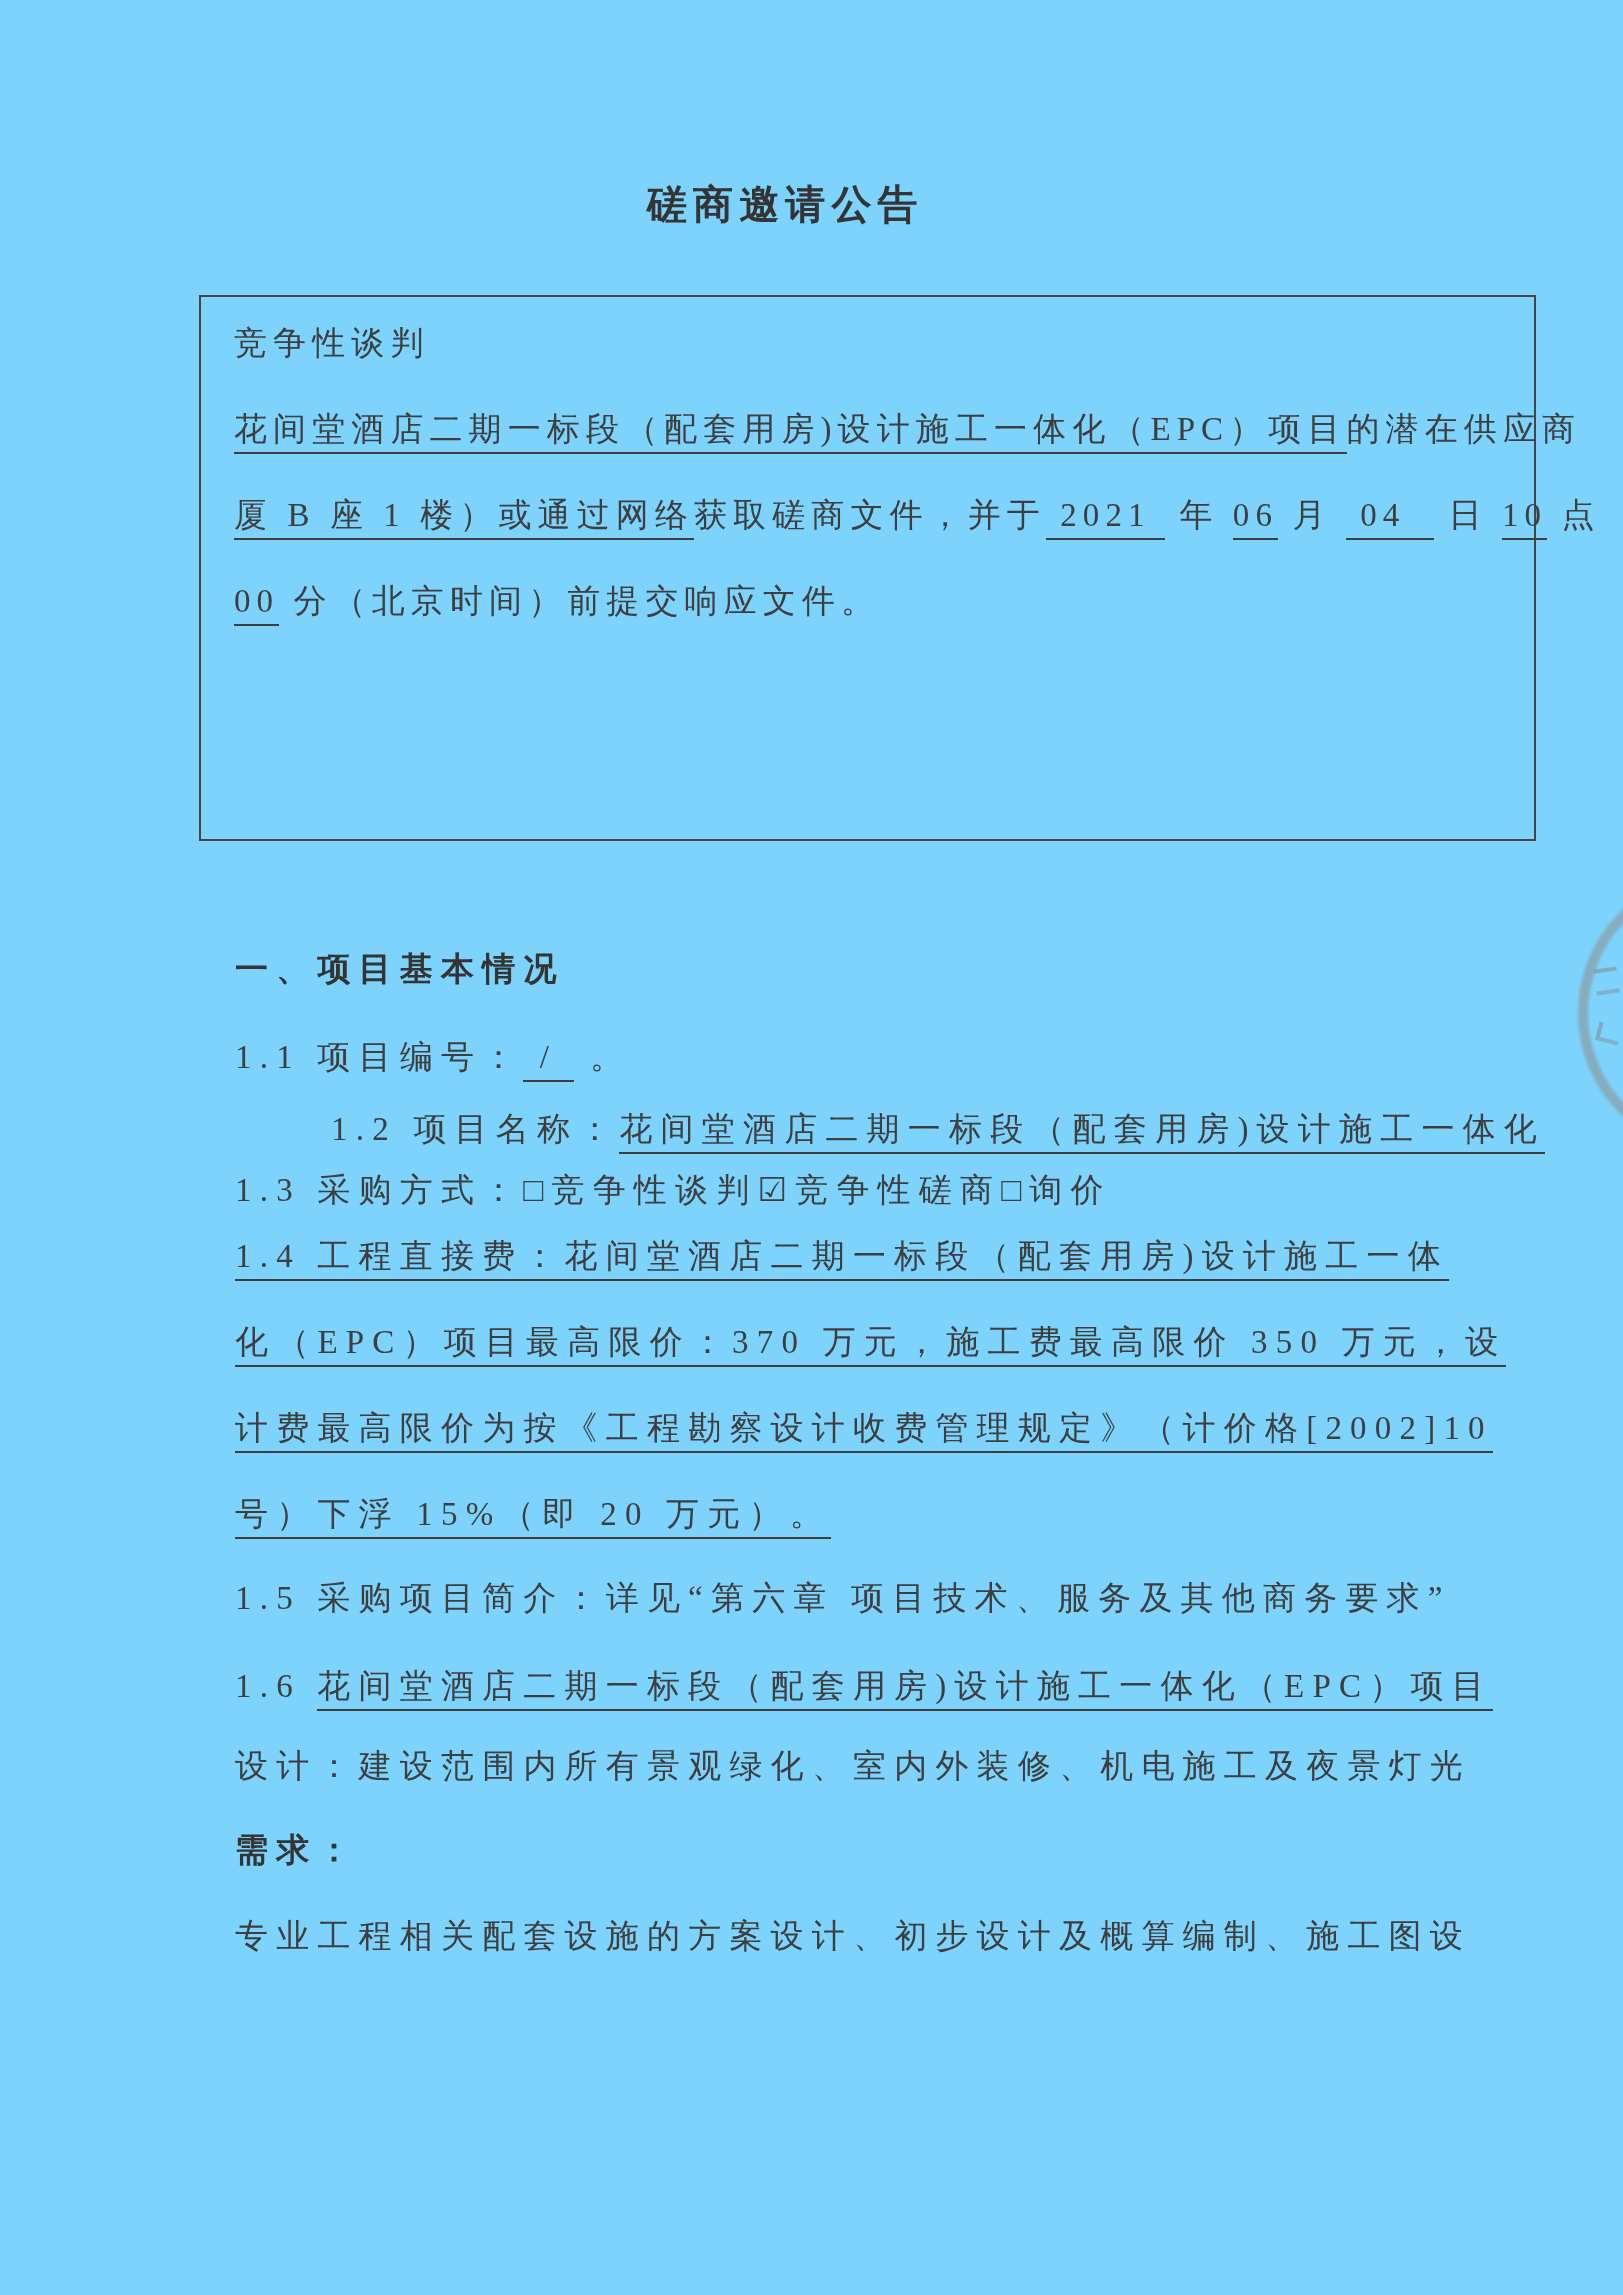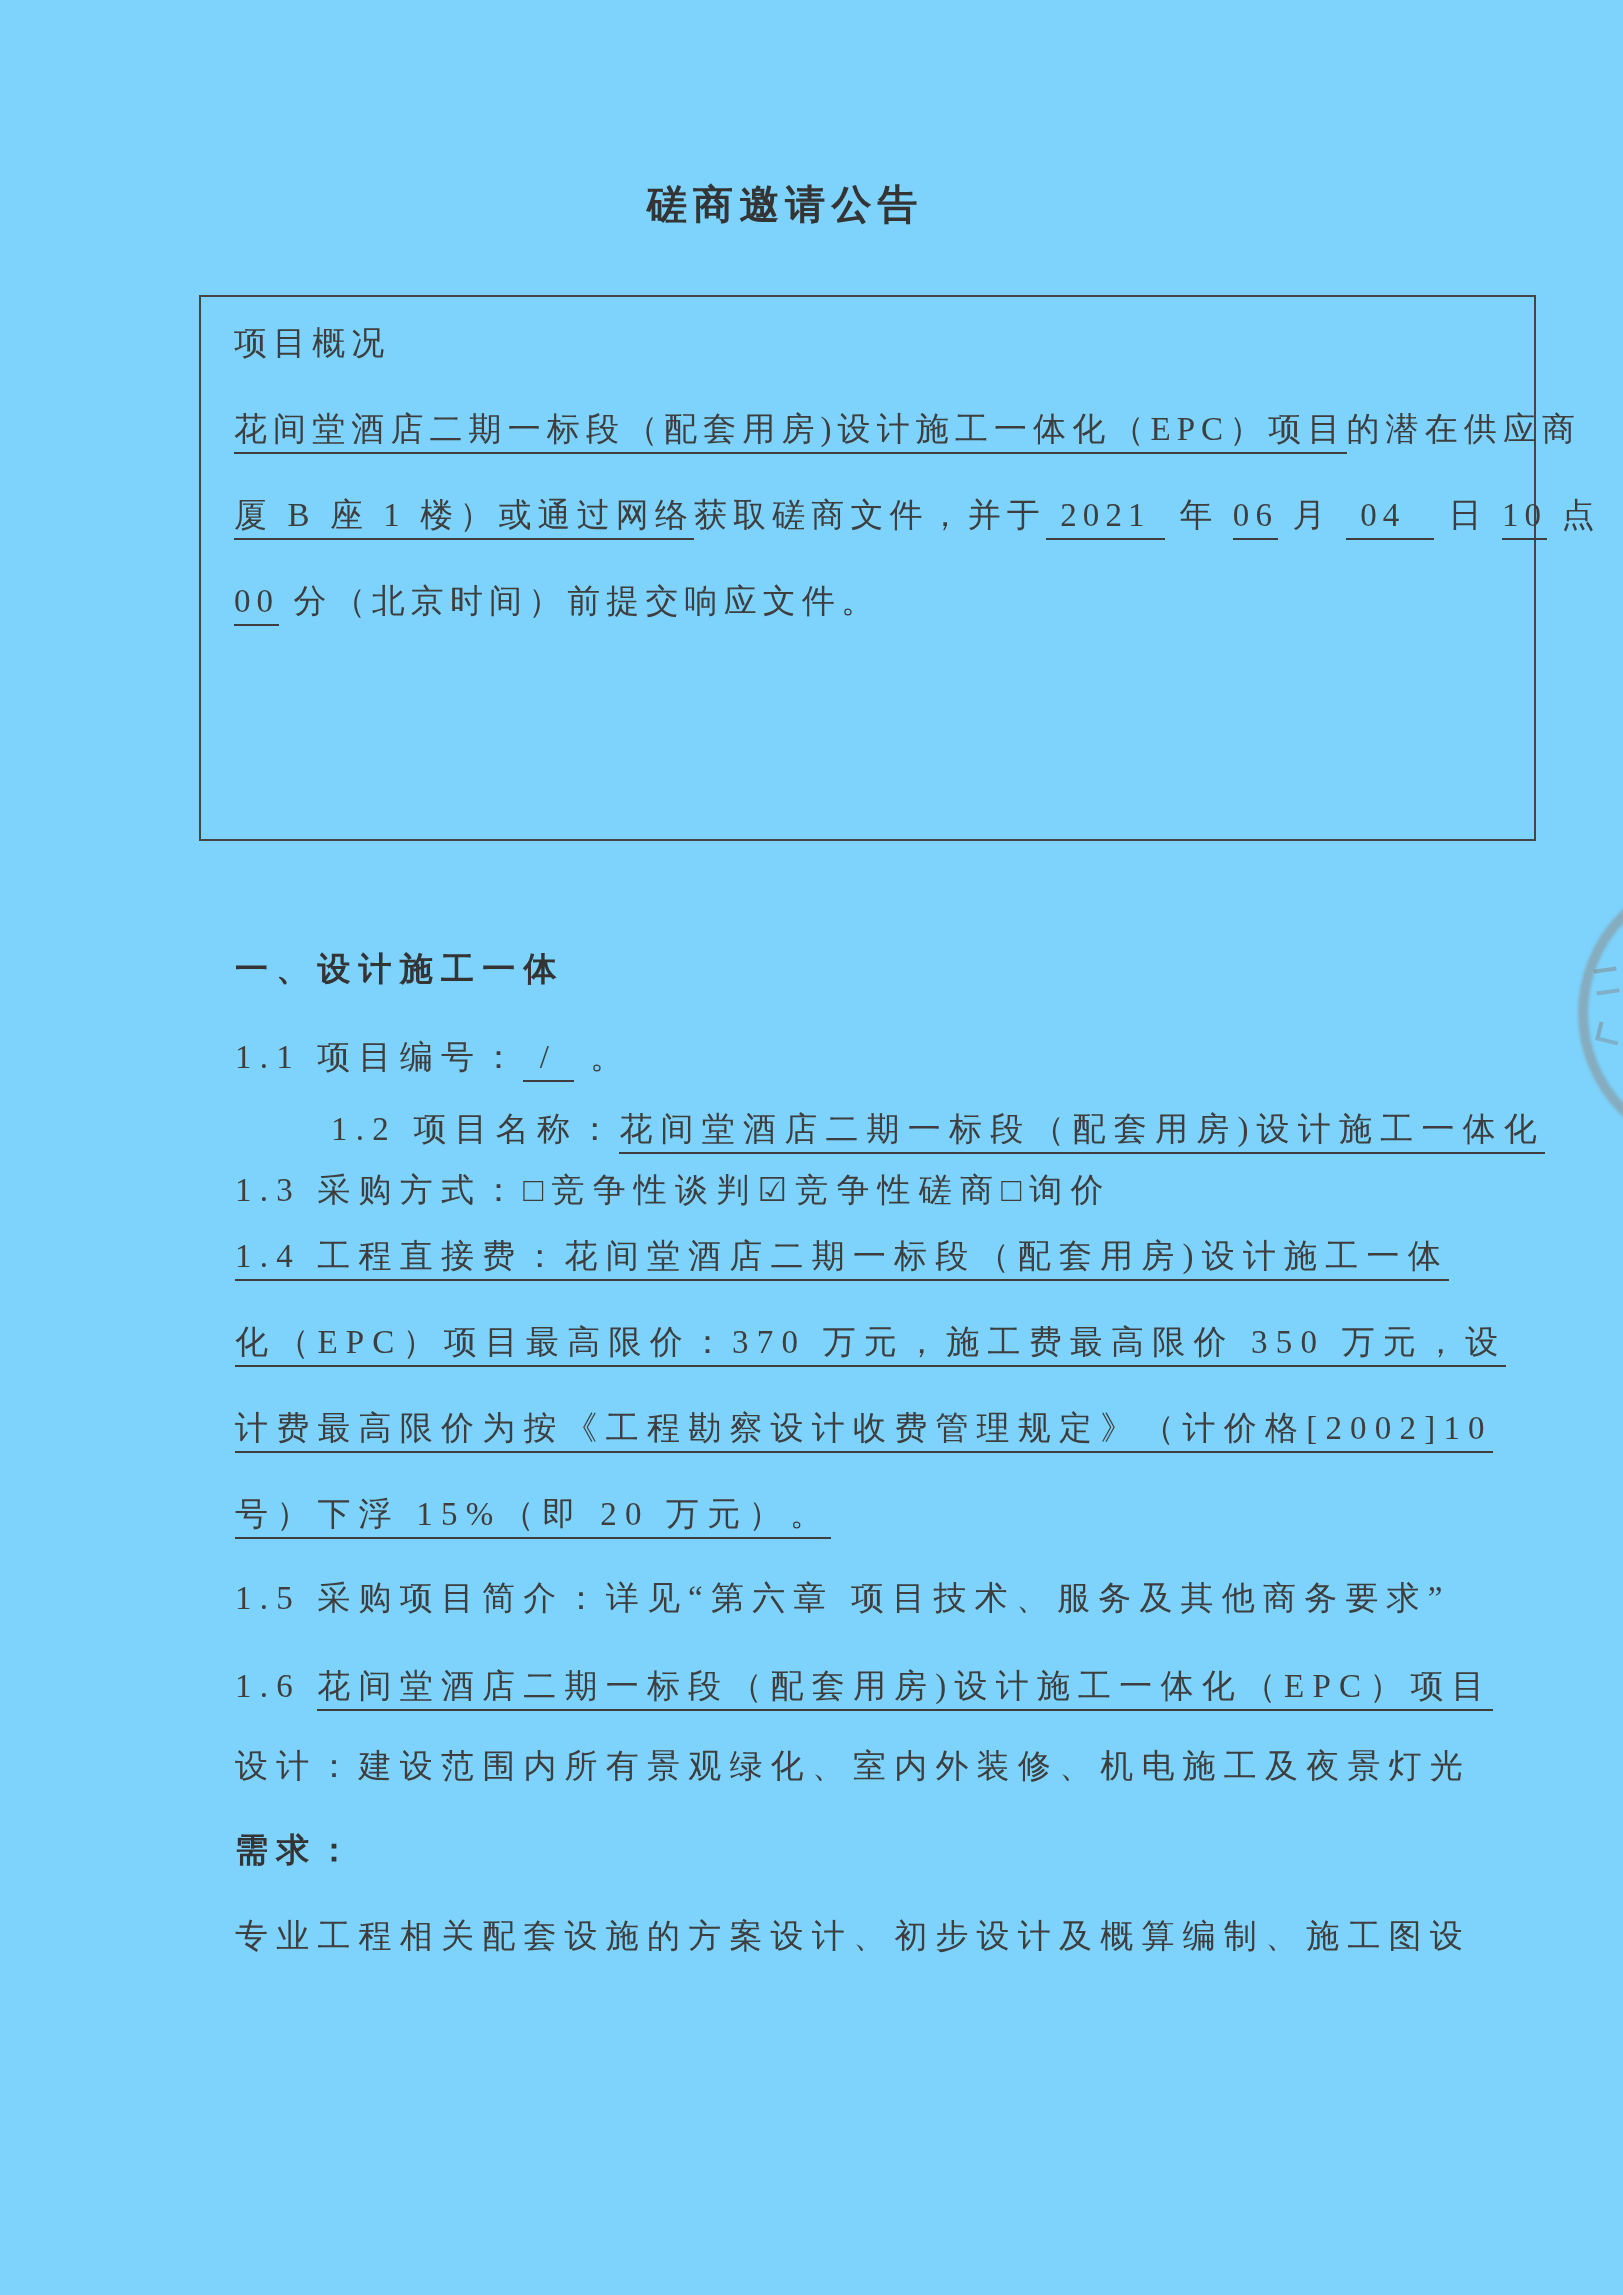--- a/index.html
+++ b/index.html
@@ -99,30 +99,30 @@
   }
 </style>
 </head>
 <body>
 
 <div id="page">
 
   <div class="title">磋商邀请公告</div>
 
   <div class="box">
-    <div class="line">项目概况</div>
+    <div class="line">竞争性谈判</div>
     <div>
         <div class="line"><span class="u">花间堂酒店二期一标段（配套用房)设计施工一体化（EPC）项目</span><span>的潜在供应商</span></div>
         <div class="line"><span class="u">厦 B 座 1 楼）或通过网络</span><span>获取磋商文件，并于</span><span class="u">&nbsp;2021&nbsp;</span><span> 年 </span><span class="u">06</span><span> 月 </span><span class="u">&nbsp;04&nbsp;&nbsp;</span><span> 日 </span><span class="u">10</span><span> 点</span></div>
         <div class="line"><span class="u">00</span><span> 分（北京时间）前提交响应文件。</span></div>
       </div>
   </div>
 
   <div class="body-text">
-      <div class="line"><span class="b">一、设计施工一体</span></div>
+      <div class="line"><span class="b">一、项目基本情况</span></div>
       <div class="line"><span>1.1 项目编号：</span><span class="u">&nbsp;/&nbsp;</span><span> 。</span></div>
       <div class="line"><span>1.2 项目名称：</span><span class="u">花间堂酒店二期一标段（配套用房)设计施工一体化</span></div>
       <div class="line"><span>1.3 采购方式：□竞争性谈判☑竞争性磋商□询价</span></div>
       <div class="line"><span class="u">1.4 工程直接费：花间堂酒店二期一标段（配套用房)设计施工一体</span></div>
       <div class="line"><span class="u">化（EPC）项目最高限价：370 万元，施工费最高限价 350 万元，设</span></div>
       <div class="line"><span class="u">计费最高限价为按《工程勘察设计收费管理规定》（计价格[2002]10</span></div>
       <div class="line"><span class="u">号）下浮 15%（即 20 万元）。</span></div>
       <div class="line"><span>1.5 采购项目简介：详见“第六章 项目技术、服务及其他商务要求”</span></div>
       <div class="line"><span>1.6 </span><span class="u">花间堂酒店二期一标段（配套用房)设计施工一体化（EPC）项目</span></div>
       <div class="line"><span>设计：建设范围内所有景观绿化、室内外装修、机电施工及夜景灯光</span></div>

